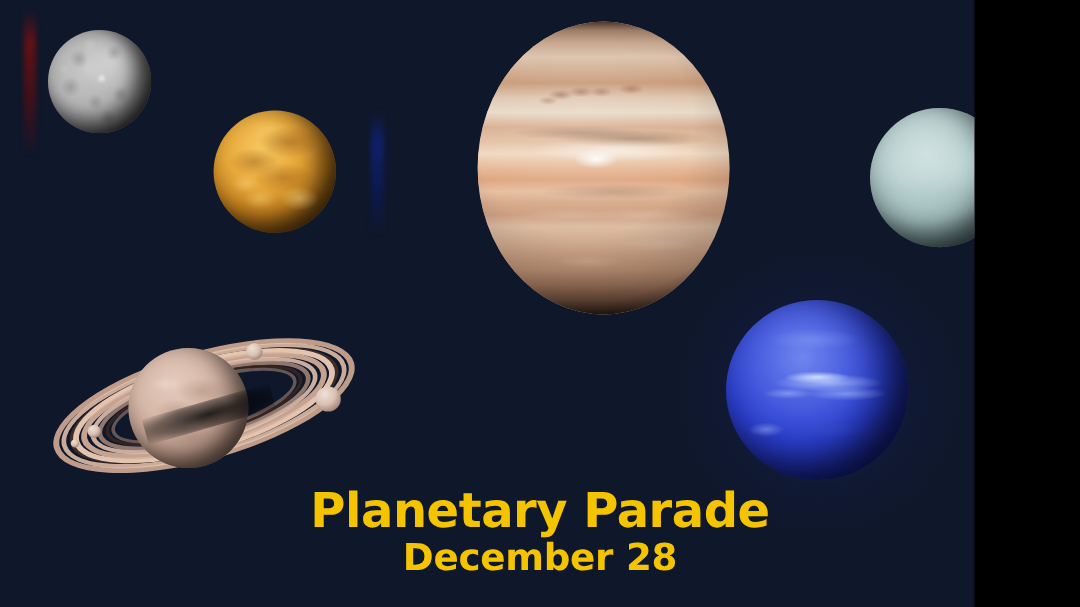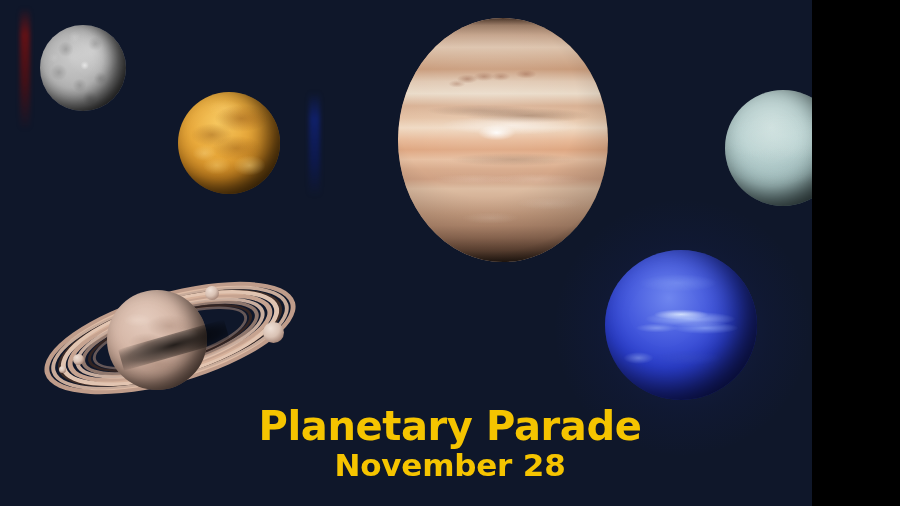--- a/index.html
+++ b/index.html
@@ -323,16 +323,16 @@
     <div id="saturn-shadow"></div>
 
     <div class="moon" style="left:14px; top:94px; width:7px; height:7px;"></div>
     <div class="moon" style="left:28px; top:82px; width:11px; height:11px;"></div>
     <div class="moon" style="left:160px; top:14px; width:14px; height:14px;"></div>
     <div class="moon" style="left:218px; top:50px; width:21px; height:21px;"></div>
   </div>
 
   <div id="title-block">
     <span id="title-main">Planetary Parade</span>
-    <span id="title-sub">November 28</span>
+    <span id="title-sub">December 28</span>
   </div>
 
 </div>
 
 </body></html>

